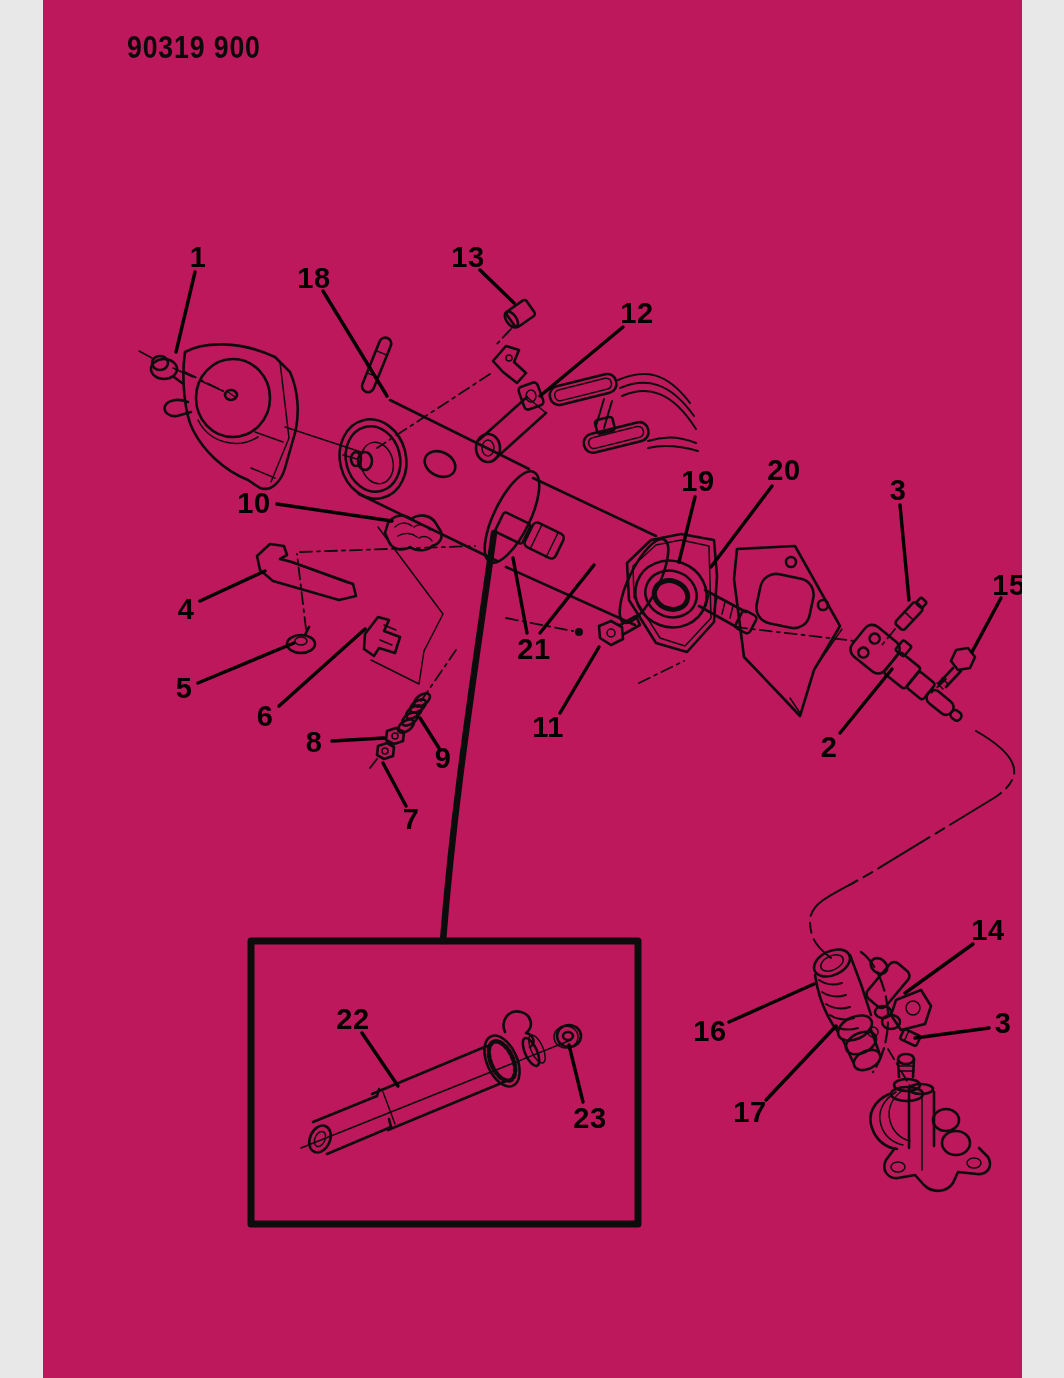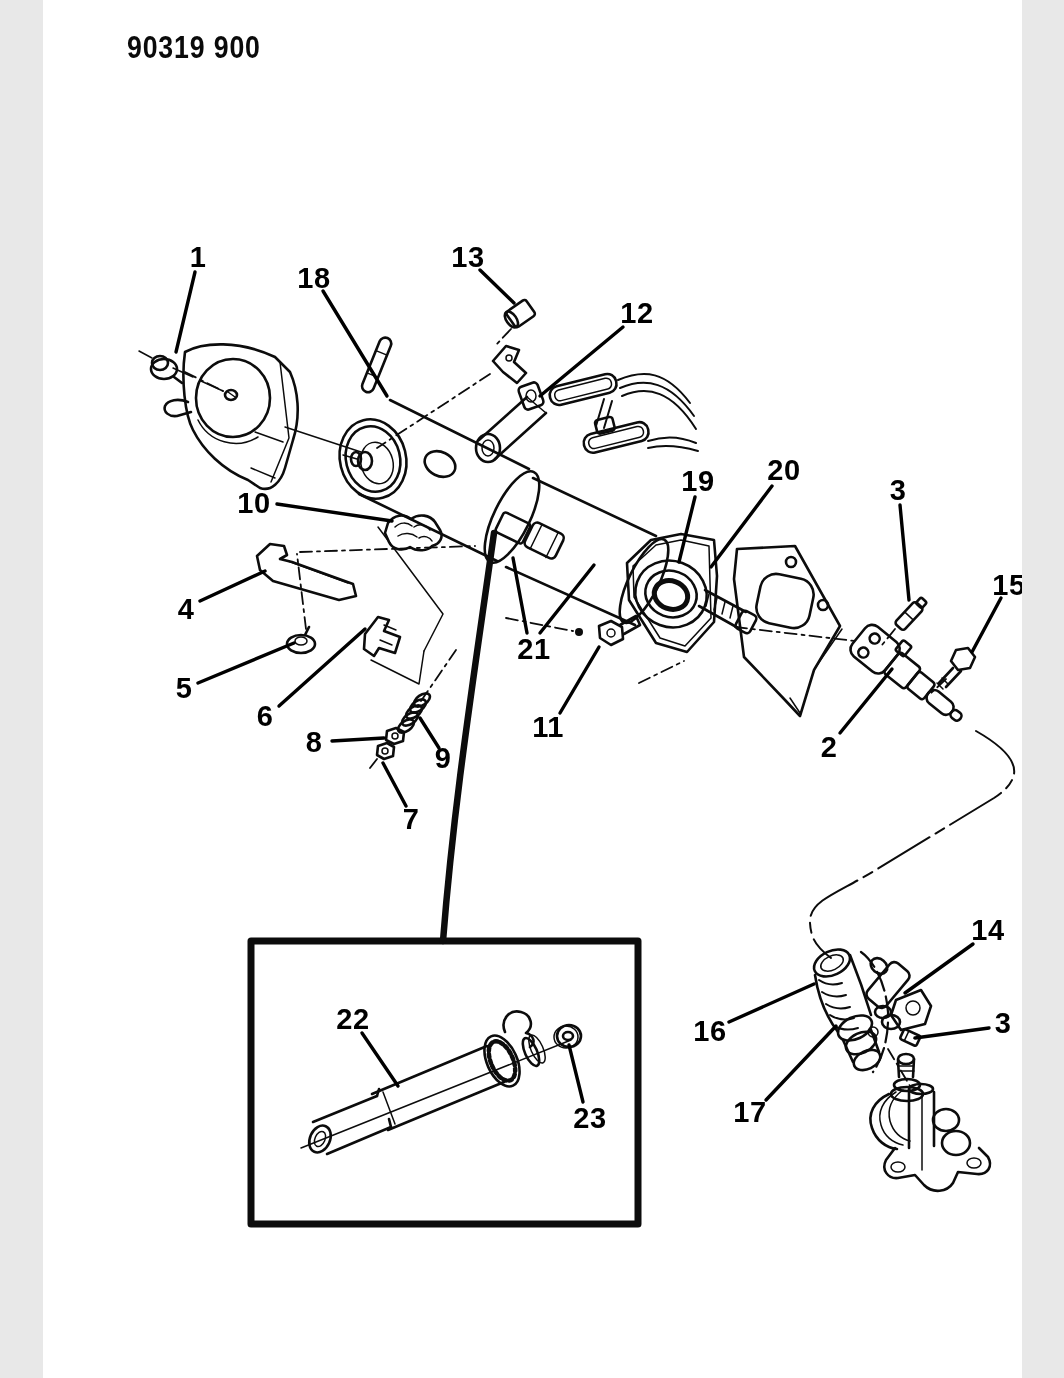--- a/index.html
+++ b/index.html
@@ -1,17 +1,17 @@
 <!DOCTYPE html>
 <html><head>
 <meta charset="utf-8">
 <style>
   html,body{margin:0;padding:0;background:#e8e8e8;}
   .page{
-    position:relative;width:979px;height:1378px;background:#ffffff;
+    position:relative;width:979px;height:1378px;background:#be185d;
     font-family:"Liberation Sans",sans-serif;overflow:hidden;margin:0 auto;
   }
   .fig-number{
     position:absolute;left:84px;top:30px;font-size:31px;font-weight:700;
     color:#0a0a0a;letter-spacing:1px;transform:scaleX(0.86);transform-origin:left center;
     white-space:nowrap;
   }
   svg.art{position:absolute;left:0;top:0;}
   svg.art *{fill:none;stroke:#0c0c0c;stroke-width:2.6;stroke-linecap:round;stroke-linejoin:round;}
   svg.art .thin{stroke-width:1.5;}

